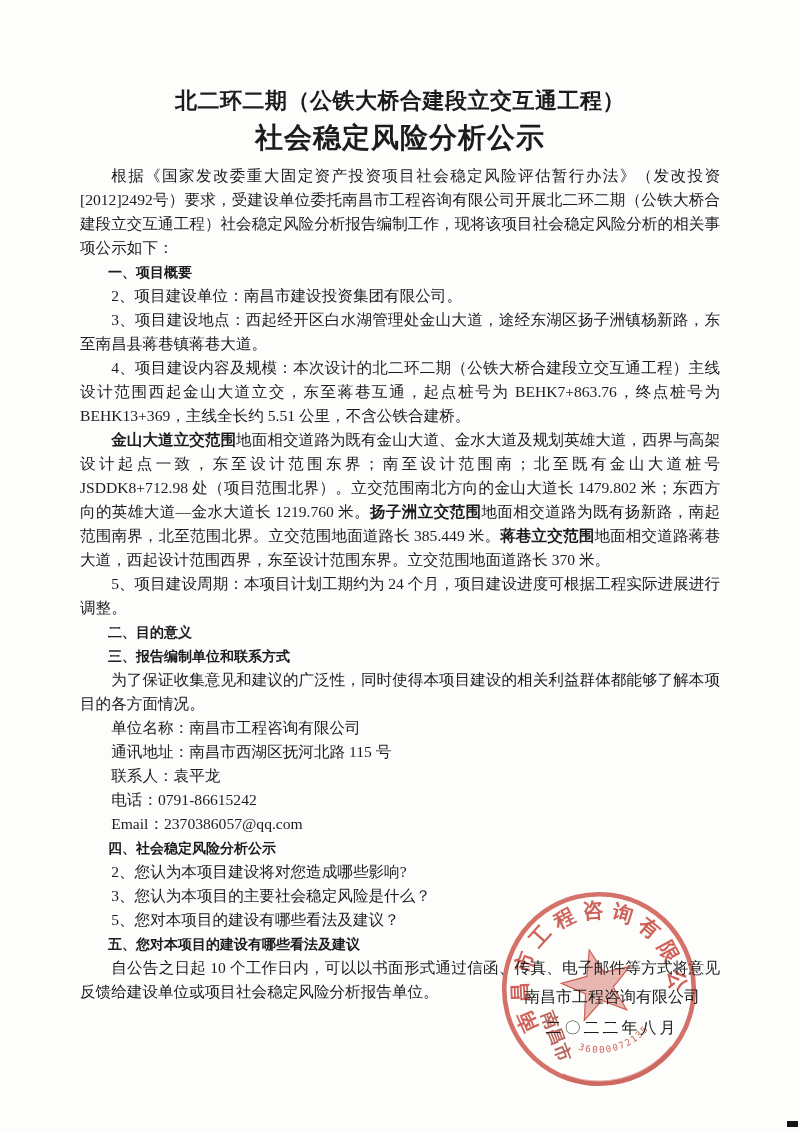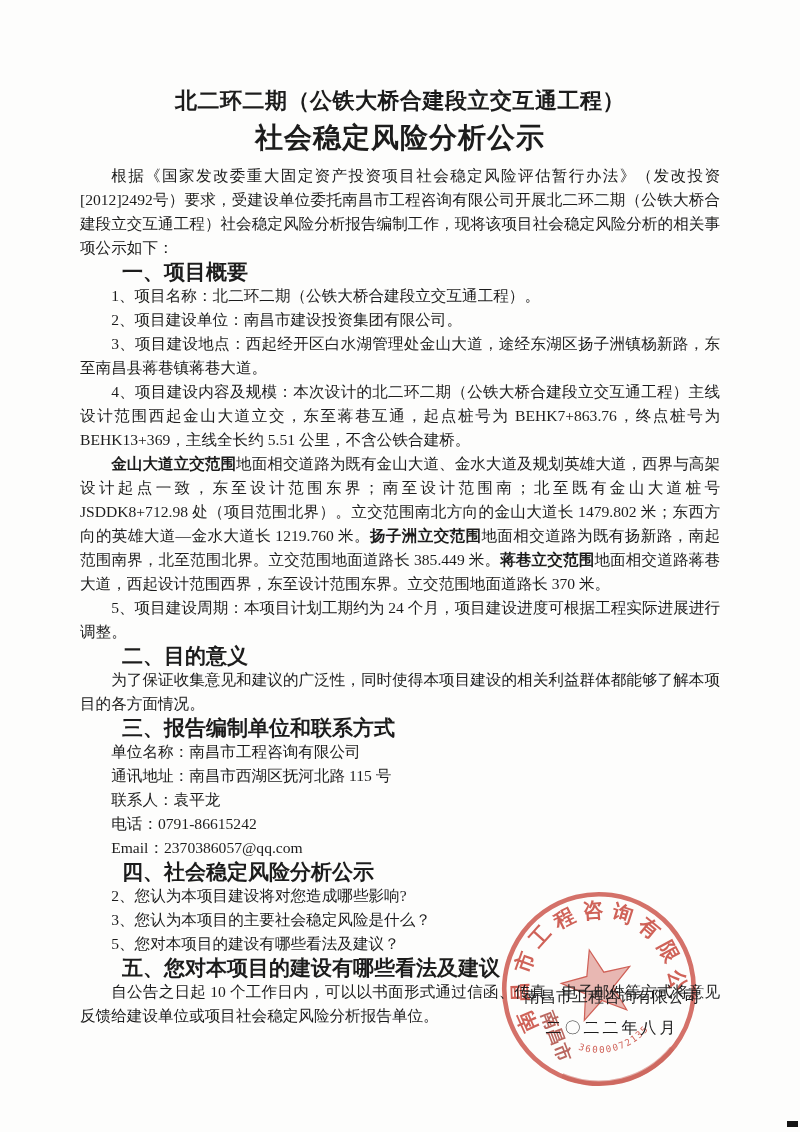--- a/index.html
+++ b/index.html
@@ -40,21 +40,21 @@
   .para {
     margin: 0;
     font-size: 15.6px;
     line-height: 24px;
     text-indent: 2em;
     text-align: justify;
   }
   .heading {
     font-weight: bold;
     font-family: "Liberation Sans", "DejaVu Sans", sans-serif;
-    font-size: 21px;
+    font-size: 14px;
   }
   .bold-inline { font-weight: bold; margin-top: 16px; }
   
   .signature {
     position: absolute;
     left: 520px;
     top: 986px;
     width: 184px;
     z-index: 3;
     text-align: center;
@@ -113,31 +113,30 @@
     </svg>
   </div>
 
   <div class="content">
     <h1 class="title1">北二环二期（公铁大桥合建段立交互通工程）</h1>
     <h1 class="title2">社会稳定风险分析公示</h1>
 
     <p class="para">根据《国家发改委重大固定资产投资项目社会稳定风险评估暂行办法》（发改投资[2012]2492号）要求，受建设单位委托南昌市工程咨询有限公司开展北二环二期（公铁大桥合建段立交互通工程）社会稳定风险分析报告编制工作，现将该项目社会稳定风险分析的相关事项公示如下：</p>
 
     <p class="para heading">一、项目概要</p>
-    <p class="para">1、项目名称：北二环二期（公铁大桥合建段立交互通工程）。</p>
     <p class="para">2、项目建设单位：南昌市建设投资集团有限公司。</p>
     <p class="para">3、项目建设地点：西起经开区白水湖管理处金山大道，途经东湖区扬子洲镇杨新路，东至南昌县蒋巷镇蒋巷大道。</p>
     <p class="para">4、项目建设内容及规模：本次设计的北二环二期（公铁大桥合建段立交互通工程）主线设计范围西起金山大道立交，东至蒋巷互通，起点桩号为 BEHK7+863.76，终点桩号为 BEHK13+369，主线全长约 5.51 公里，不含公铁合建桥。</p>
     <p class="para"><span class="bold-inline">金山大道立交范围</span><span>地面相交道路为既有金山大道、金水大道及规划英雄大道，西界与高架设计起点一致，东至设计范围东界；南至设计范围南；北至既有金山大道桩号 JSDDK8+712.98 处（项目范围北界）。立交范围南北方向的金山大道长 1479.802 米；东西方向的英雄大道—金水大道长 1219.760 米。</span><span class="bold-inline">扬子洲立交范围</span><span>地面相交道路为既有扬新路，南起范围南界，北至范围北界。立交范围地面道路长 385.449 米。</span><span class="bold-inline">蒋巷立交范围</span><span>地面相交道路蒋巷大道，西起设计范围西界，东至设计范围东界。立交范围地面道路长 370 米。</span></p>
     <p class="para">5、项目建设周期：本项目计划工期约为 24 个月，项目建设进度可根据工程实际进展进行调整。</p>
 
     <p class="para heading">二、目的意义</p>
+    <p class="para heading">三、报告编制单位和联系方式</p>
+
     <p class="para">为了保证收集意见和建议的广泛性，同时使得本项目建设的相关利益群体都能够了解本项目的各方面情况。</p>
-
-    <p class="para heading">三、报告编制单位和联系方式</p>
     <p class="para">单位名称：南昌市工程咨询有限公司</p>
     <p class="para">通讯地址：南昌市西湖区抚河北路 115 号</p>
     <p class="para">联系人：袁平龙</p>
     <p class="para">电话：0791-86615242</p>
     <p class="para">Email：2370386057@qq.com</p>
 
     <p class="para heading">四、社会稳定风险分析公示</p>
     <p class="para">2、您认为本项目建设将对您造成哪些影响?</p>
     <p class="para">3、您认为本项目的主要社会稳定风险是什么？</p>
     <p class="para">5、您对本项目的建设有哪些看法及建议？</p>

